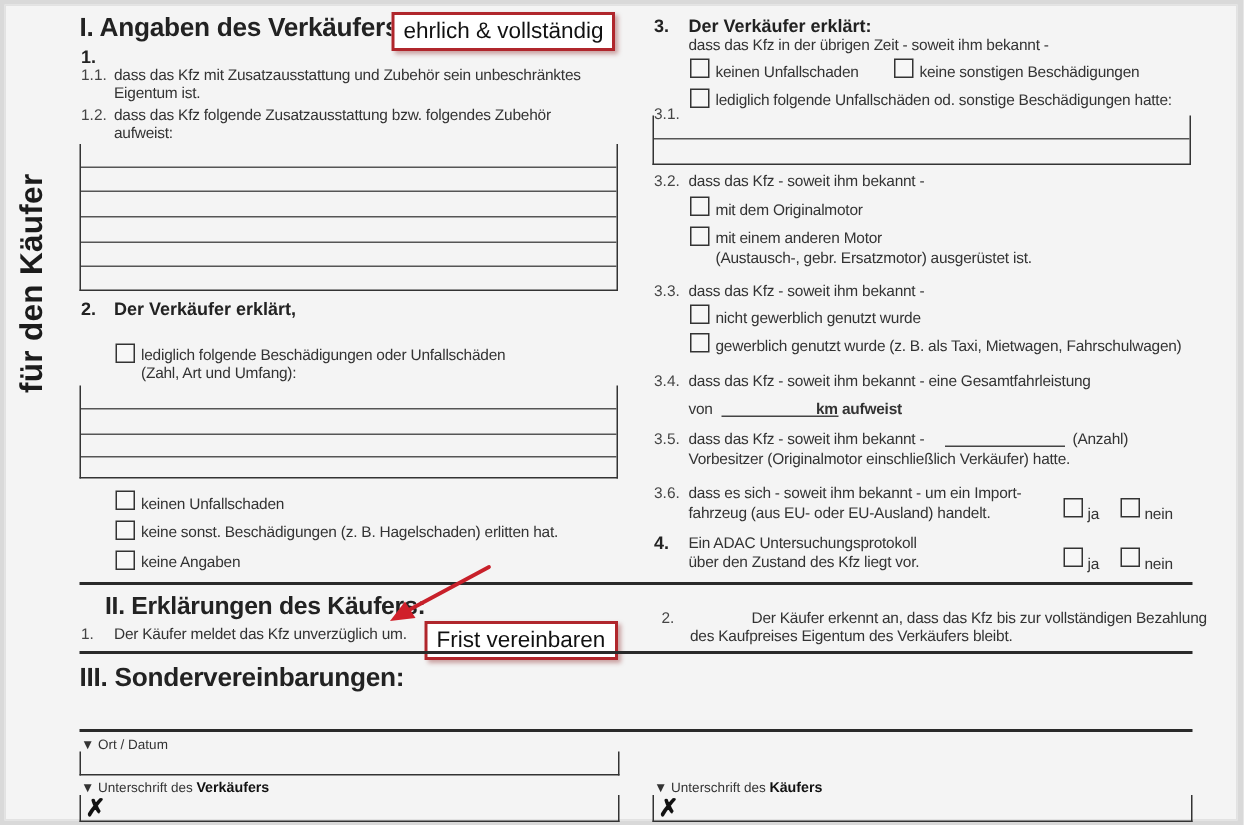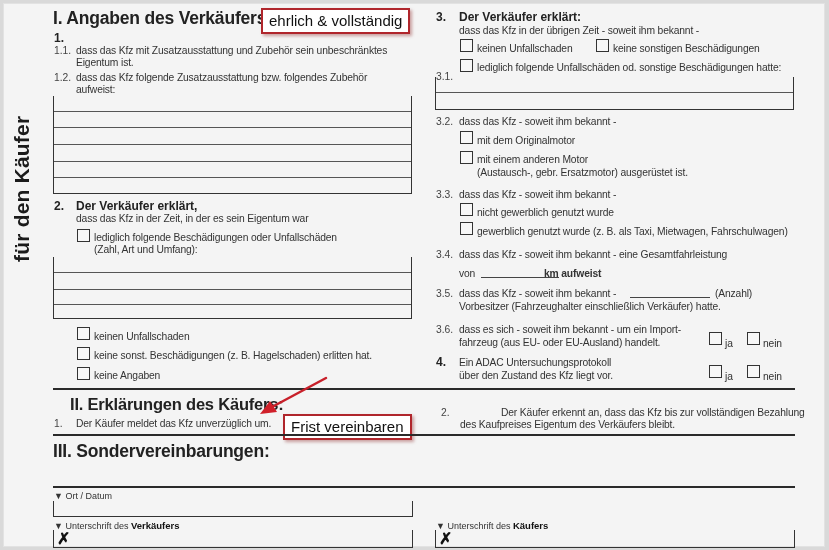--- a/index.html
+++ b/index.html
@@ -72,21 +72,20 @@
   <div class="box" style="left:49px; top:92px; width:359px; height:98px;">
     <div class="ln" style="top:15px;"></div>
     <div class="ln" style="top:31px;"></div>
     <div class="ln" style="top:48px;"></div>
     <div class="ln" style="top:65px;"></div>
     <div class="ln" style="top:81px;"></div>
   </div>
 
   <div class="abs h2" style="left:50px; top:195px;">2.</div>
   <div class="abs h2" style="left:72px; top:195px;">Der Verkäufer erklärt,</div>
-  <div class="abs t" style="left:72px; top:209px;">dass das Kfz in der Zeit, in der es sein Eigentum war</div>
   <div class="chk" style="left:73px; top:225px;"></div>
   <div class="abs t" style="left:90px; top:228px;">lediglich folgende Beschädigungen oder Unfallschäden</div>
   <div class="abs t" style="left:90px; top:240px;">(Zahl, Art und Umfang):</div>
 
   <div class="box" style="left:49px; top:253px; width:359px; height:62px;">
     <div class="ln" style="top:15px;"></div>
     <div class="ln" style="top:32px;"></div>
     <div class="ln" style="top:47px;"></div>
   </div>
 
@@ -130,21 +129,21 @@
   <div class="abs t-num" style="left:432px; top:245px;">3.4.</div>
   <div class="abs t" style="left:455px; top:245px;text-align:center;">dass das Kfz - soweit ihm bekannt - eine Gesamtfahrleistung</div>
   <div class="abs t" style="left:455px; top:264px;">von</div>
   <div class="abs" style="left:477px; top:273px; width:78px; height:1px; background:#444;"></div>
   <div class="abs t" style="left:540px; top:264px;font-weight:bold;">km aufweist</div>
 
   <div class="abs t-num" style="left:432px; top:284px;">3.5.</div>
   <div class="abs t" style="left:455px; top:284px;">dass das Kfz - soweit ihm bekannt -</div>
   <div class="abs" style="left:626px; top:293px; width:80px; height:1px; background:#444;"></div>
   <div class="abs t" style="left:711px; top:284px;">(Anzahl)</div>
-  <div class="abs t" style="left:455px; top:297px;">Vorbesitzer (Fahrzeughalter einschließlich Verkäufer) hatte.</div>
+  <div class="abs t" style="left:455px; top:297px;">Vorbesitzer (Originalmotor einschließlich Verkäufer) hatte.</div>
 
   <div class="abs t-num" style="left:432px; top:320px;">3.6.</div>
   <div class="abs t" style="left:455px; top:333px;">fahrzeug (aus EU- oder EU-Ausland) handelt.</div>
   <div class="abs t" style="left:455px; top:320px;">dass es sich - soweit ihm bekannt - um ein Import-</div>
   <div class="chk" style="left:705px; top:328px;"></div>
   <div class="abs t" style="left:721px; top:334px;">ja</div>
   <div class="chk" style="left:743px; top:328px;"></div>
   <div class="abs t" style="left:759px; top:334px;">nein</div>
 
   <div class="abs h2" style="left:432px; top:351px;">4.</div>

